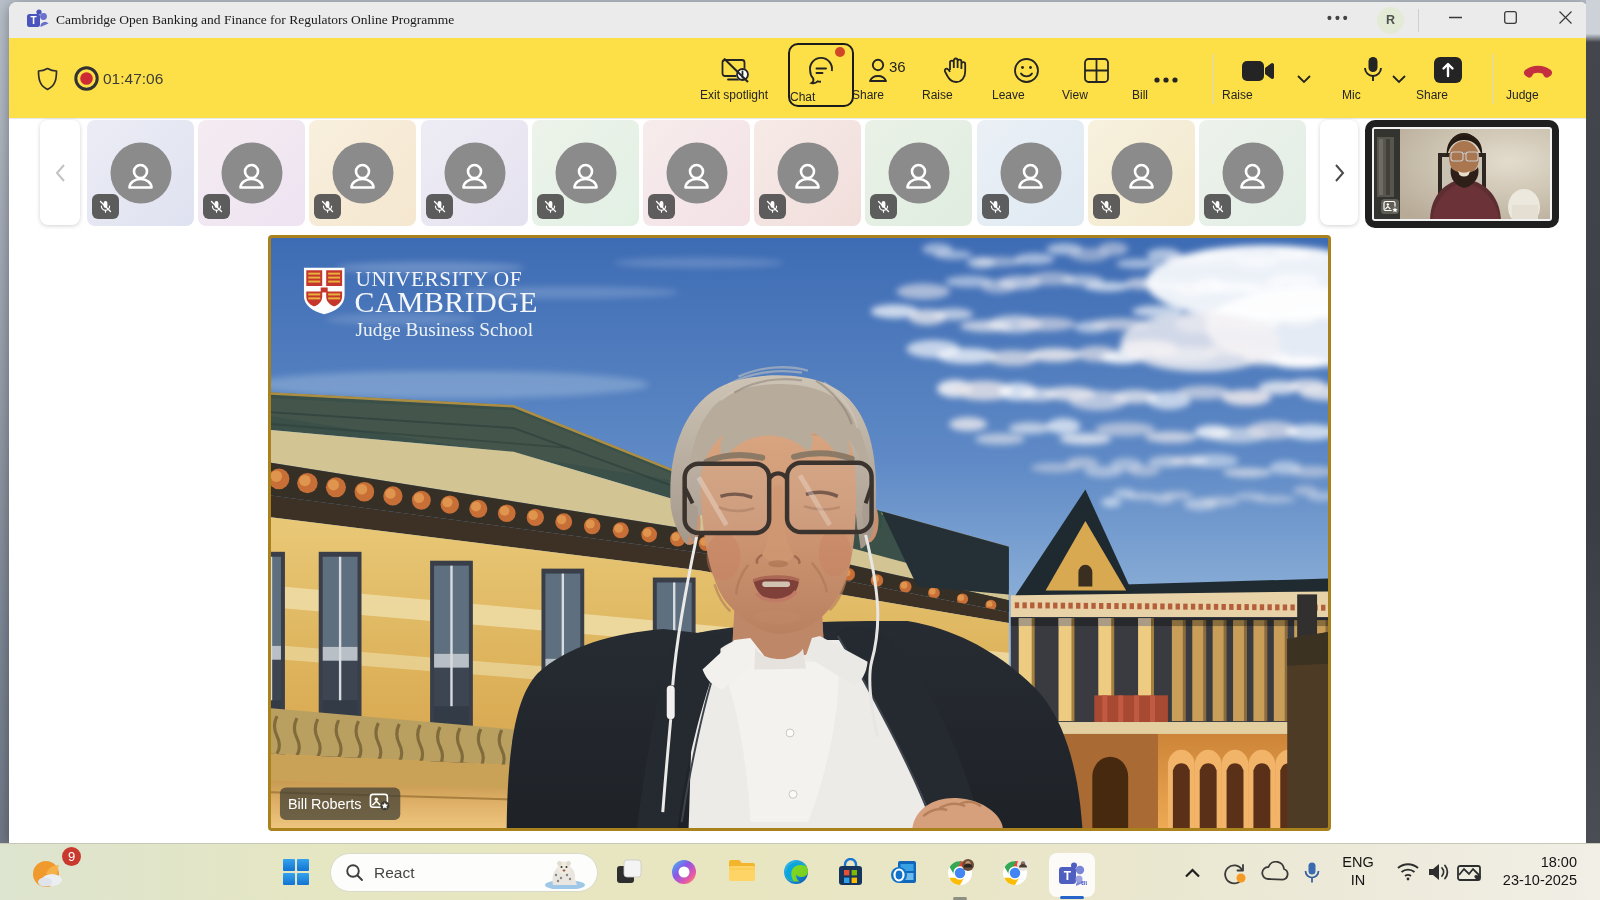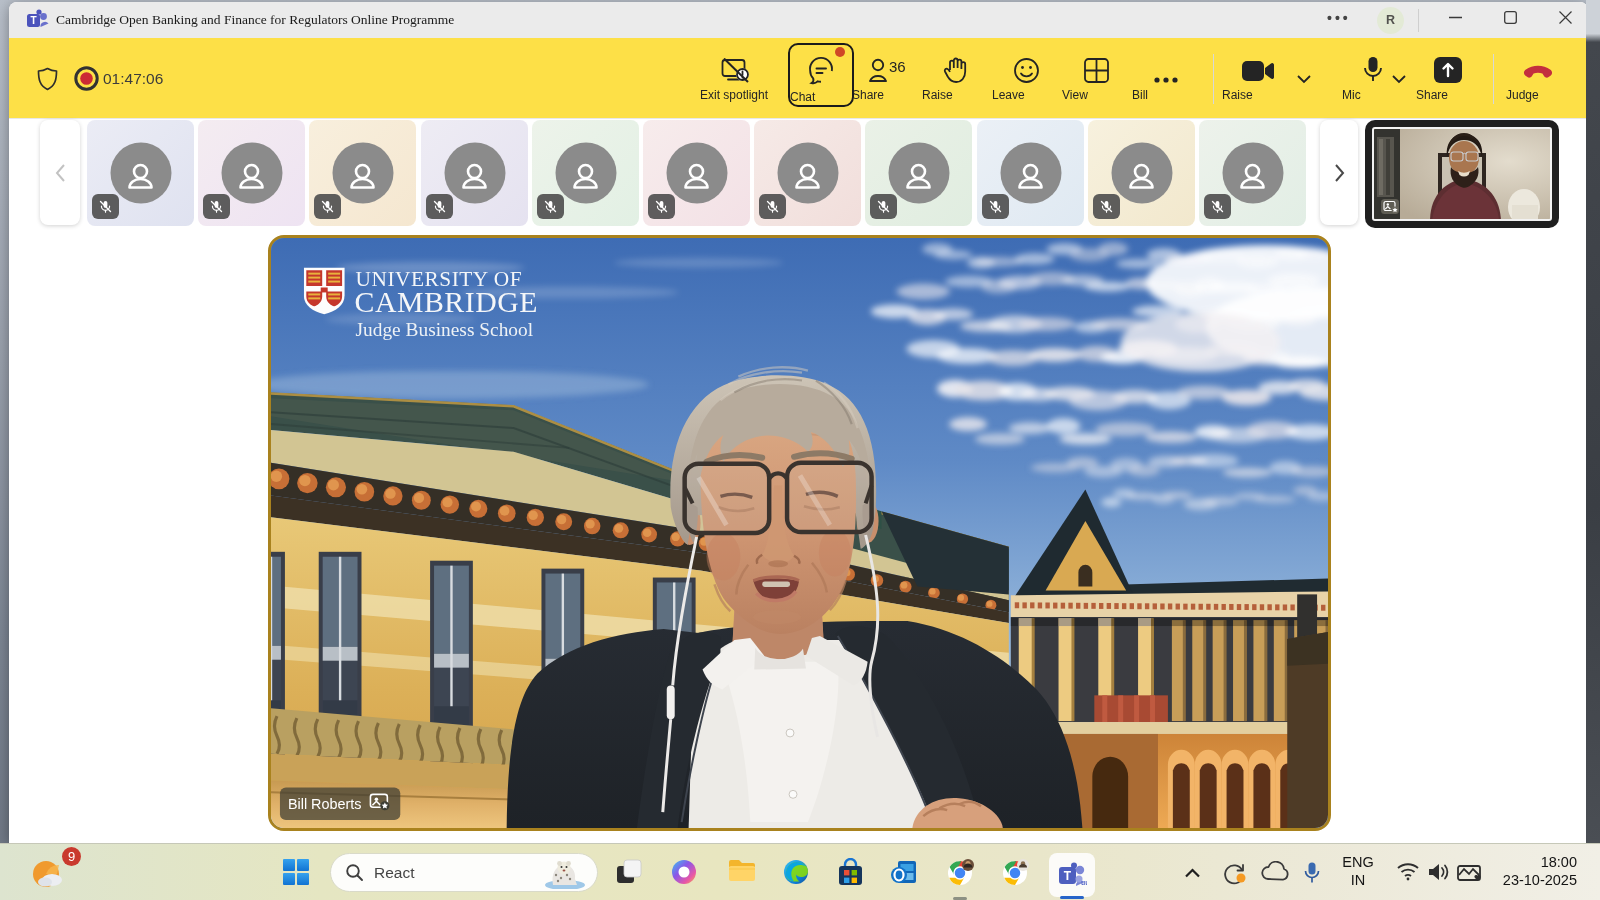--- a/index.html
+++ b/index.html
@@ -25,21 +25,21 @@
 .vsep { position:absolute; top:16px; width:1px; height:50px; background:#d8d8d8; }
 .chev { position:absolute; top:32px; }
 #strip { position:absolute; left:0; top:117px; width:100%; height:116px; background:#fff; }
 .navbtn { position:absolute; top:1px; width:40px; height:105px; background:#fff; border-radius:8px; box-shadow:0 1px 4px rgba(0,0,0,0.18); display:flex; align-items:center; justify-content:center; font-size:20px; }
 .tile { position:absolute; top:1px; width:107px; height:106px; border-radius:8px; }
 .avatar { position:absolute; left:50%; top:50%; transform:translate(-50%,-50%); width:61px; height:61px; border-radius:50%; background:#8b8b8b; display:flex; align-items:center; justify-content:center; padding-top:6px; }
 .mutebadge { position:absolute; left:5px; bottom:7px; width:27px; height:25px; border-radius:6px; background:rgba(80,80,80,0.92); display:flex; align-items:center; justify-content:center; }
 #selfview { position:absolute; left:1356px; top:1px; width:194px; height:108px; background:#1f1f1f; border-radius:10px; padding:7px; }
 #selfview .inner { width:100%; height:100%; border-radius:3px; overflow:hidden; background:#c9c0b2; border:2px solid #f2f2f2; }
 #stage { position:absolute; left:0; top:233px; width:100%; height:608px; background:#ffffff; }
-#vidframe { position:absolute; left:259px; top:0px; width:1063px; height:596px; box-sizing:border-box; border:3px solid #a9821e; border-radius:16px; overflow:hidden; background:#6a93c8; }
+#vidframe { position:absolute; left:259px; top:0px; width:1063px; height:596px; box-sizing:border-box; border:3px solid #a9821e; border-radius:4px; overflow:hidden; background:#6a93c8; }
 #taskbar { position:absolute; left:0; top:843px; width:1600px; height:57px; background:linear-gradient(90deg,#dde4cf 0%,#e5e6c2 20%,#e8e6c0 45%,#e9e6ca 65%,#ece9d8 82%,#f1efe6 100%); border-top:1px solid #c6c8b8; }
 .tb-weather { position:absolute; left:32px; top:10px; width:44px; height:40px; }
 .badge9 { position:absolute; right:-5px; top:-7px; width:19px; height:19px; border-radius:50%; background:#c93a2e; color:#fff; font-size:13px; text-align:center; line-height:19px; }
 .tb-start { position:absolute; left:282px; top:14px; }
 .tb-search { position:absolute; left:330px; top:9px; width:268px; height:39px; background:#fdfdfb; border:1px solid #d9dac9; border-radius:20px; display:flex; align-items:center; padding-left:14px; gap:10px; }
 .tb-search span { font-size:15.5px; color:#454545; }
 .leopard { position:absolute; right:10px; bottom:2px; }
 .tico { position:absolute; top:14px; }
 .udot { position:absolute; left:50%; transform:translateX(-50%); bottom:-8px; width:14px; height:3px; border-radius:2px; background:#8d9183; }
 .tb-teams { position:absolute; left:1049px; top:9px; width:46px; height:44px; background:rgba(253,253,252,0.92); border-radius:8px; display:flex; align-items:center; justify-content:center; }

